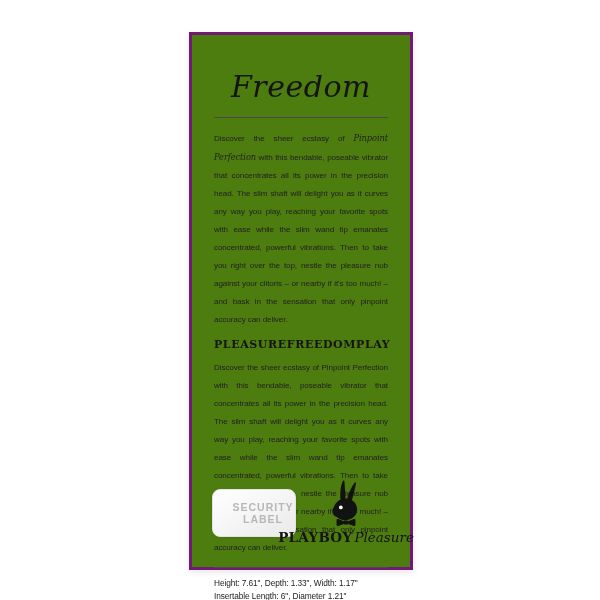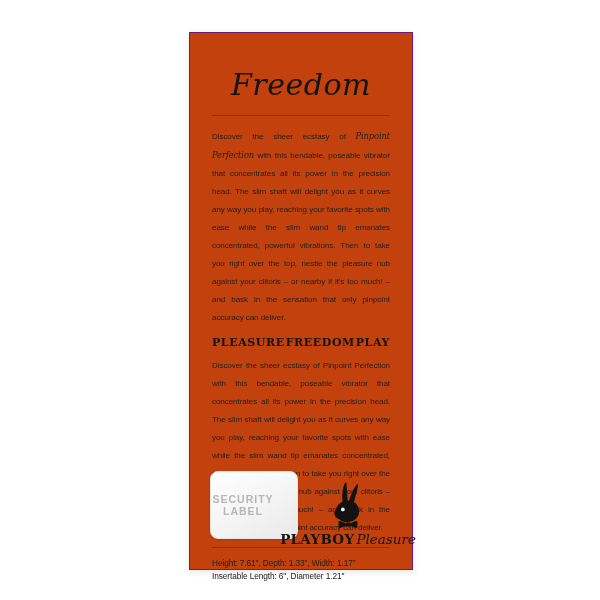--- a/index.html
+++ b/index.html
@@ -12,22 +12,22 @@
   }
   .stage {
     position: relative;
     width: 600px; height: 600px;
     background: #ffffff;
   }
   .card {
     position: absolute;
     left: 189px; top: 32px;
     width: 224px; height: 538px;
-    background: #c2410c;
-    border: 1px solid #701a75;
+    background: #4d7c0f;
+    border: 3px solid #701a75;
     box-shadow: 0 2px 7px rgba(0,0,0,0.10);
   }
   .card-inner {
     position: relative;
     width: 100%; height: 100%;
     padding: 0 22px;
   }
   
   .title-block {
     padding-top: 36px;
@@ -96,28 +96,28 @@
   
   .bottom-row {
     position: absolute;
     left: 20px; right: 14px;
     bottom: 22px;
     display: flex;
     justify-content: space-between;
     align-items: flex-end;
   }
   .security-label {
-    width: 92px; height: 68px;
+    width: 92px; height: 48px;
     border-radius: 8px;
     border: 1px solid #e4e4e4;
     background: linear-gradient(150deg, #ffffff 0%, #f4f4f4 55%, #e9e9e9 100%);
     box-shadow: 0 1px 3px rgba(0,0,0,0.08);
     display: flex;
     align-items: center;
-    justify-content: flex-start;
+    justify-content: flex-end;
     text-align: center;
     margin-bottom: 8px;
   }
   .security-label span {
     display: block;
     width: 64px;
     font-size: 10.5px;
     font-weight: bold;
     line-height: 1.15;
     letter-spacing: 1px;

